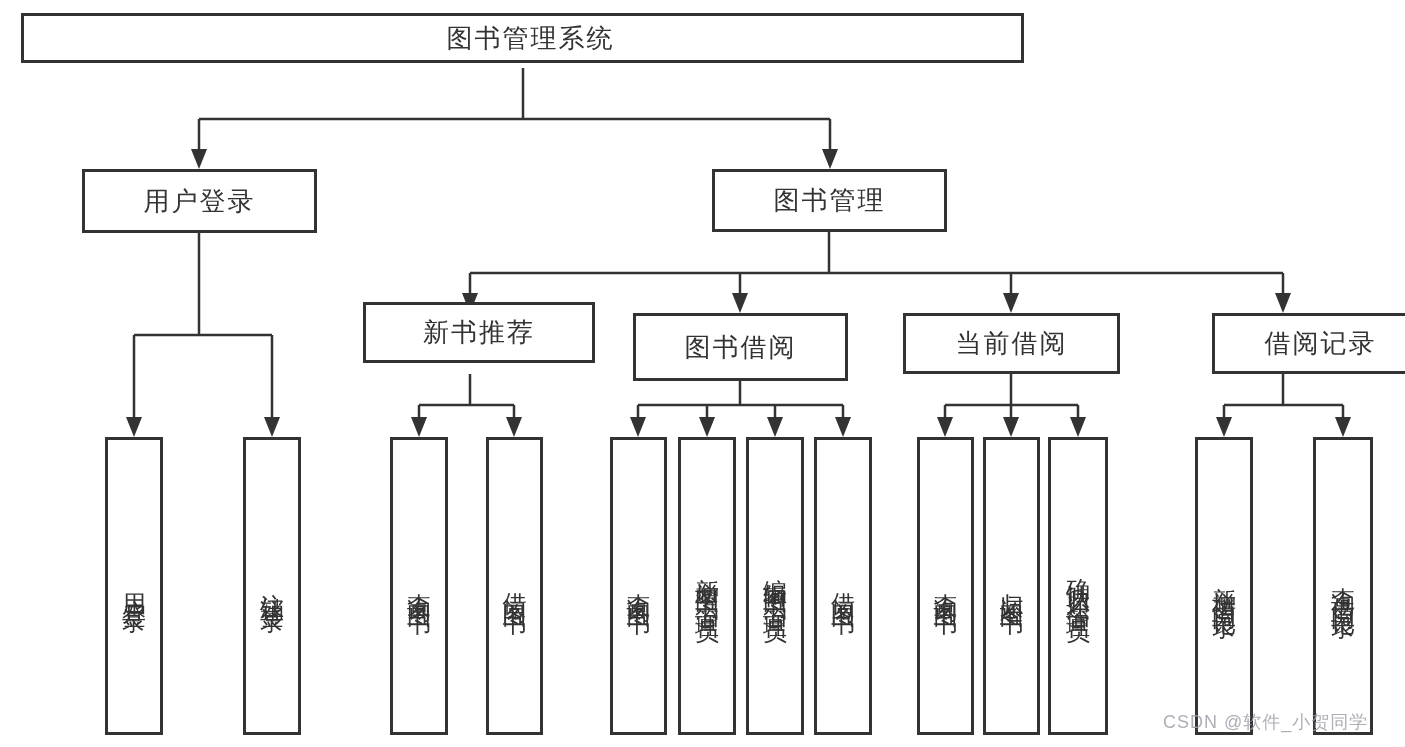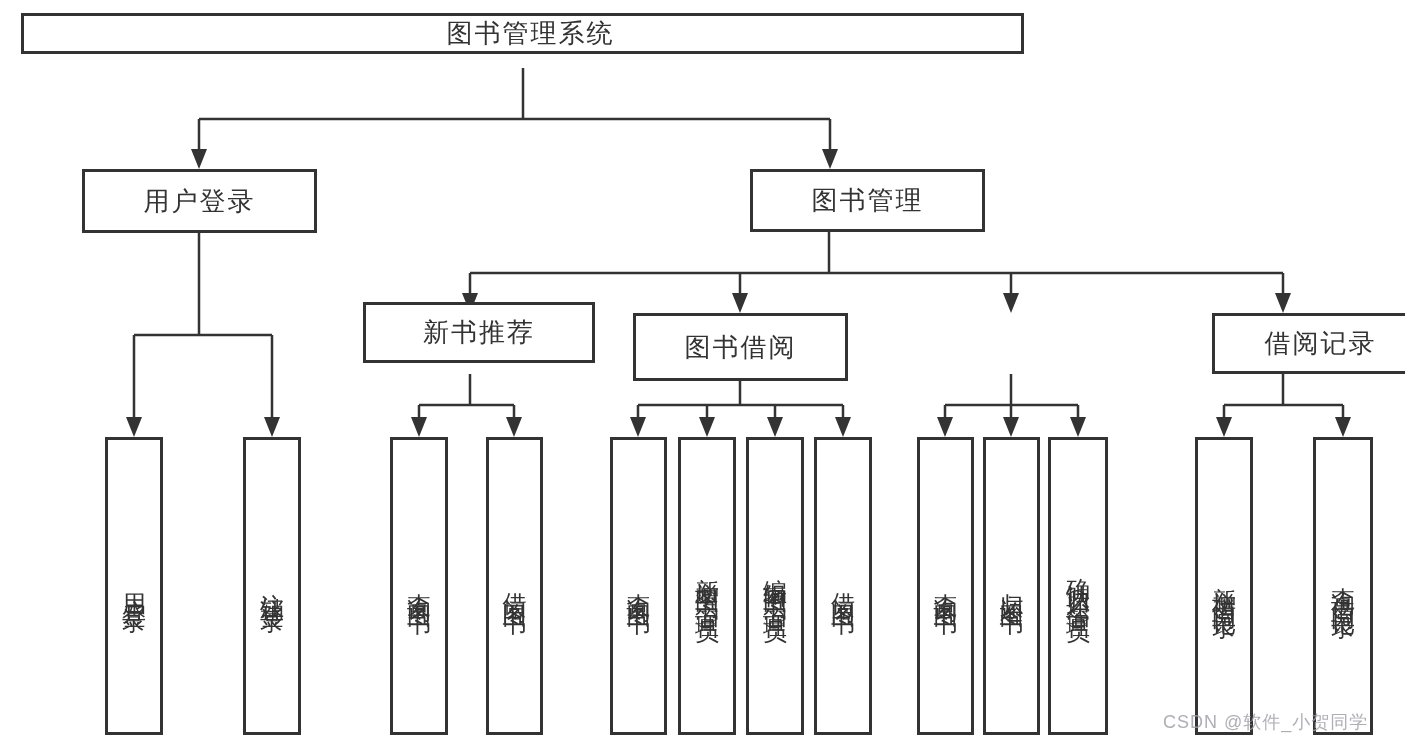--- a/index.html
+++ b/index.html
@@ -85,27 +85,28 @@
       <path d="M191 149 H207 L199 169 Z M822 149 H838 L830 169 Z"></path>
       <path d="M462 293 H478 L470 313 Z M732 293 H748 L740 313 Z M1003 293 H1019 L1011 313 Z M1275 293 H1291 L1283 313 Z"></path>
       <path d="M126 417 H142 L134 437 Z M264 417 H280 L272 437 Z"></path>
       <path d="M411 417 H427 L419 437 Z M506 417 H522 L514 437 Z"></path>
       <path d="M630 417 H646 L638 437 Z M699 417 H715 L707 437 Z M767 417 H783 L775 437 Z M835 417 H851 L843 437 Z"></path>
       <path d="M937 417 H953 L945 437 Z M1003 417 H1019 L1011 437 Z M1070 417 H1086 L1078 437 Z"></path>
       <path d="M1216 417 H1232 L1224 437 Z M1335 417 H1351 L1343 437 Z"></path>
     </g>
   </svg>
 
-  <div class="node hbox" style="left:21px; top:13px; width:1003px; height:41px;padding-left:16px;">图书管理系统</div>
+  <div class="node hbox" style="left:21px; top:13px; width:1003px; height:50px;padding-left:16px;">图书管理系统</div>
 
   <div class="node hbox" style="left:82px; top:169px; width:235px; height:64px;">用户登录</div>
-  <div class="node hbox" style="left:750px; top:169px; width:235px; height:63px;">图书管理</div>
+  <div class="node hbox" style="left:712px; top:169px; width:235px; height:63px;">图书管理</div>
 
   <div class="node hbox" style="left:363px; top:302px; width:232px; height:61px;">新书推荐</div>
   <div class="node hbox" style="left:633px; top:313px; width:215px; height:68px;">图书借阅</div>
+  <div class="node hbox" style="left:903px; top:313px; width:217px; height:61px;">当前借阅</div>
   <div class="node hbox" style="left:1212px; top:313px; width:217px; height:61px;">借阅记录</div>
 
   <div class="node vbox" style="left:105px; width:58px;">
     <span class="vtext">用户登录</span>
   </div>
   <div class="node vbox" style="left:243px; width:58px;">
     <span class="vtext">注销登录</span>
   </div>
 
   <div class="node vbox" style="left:390px; width:58px;">

